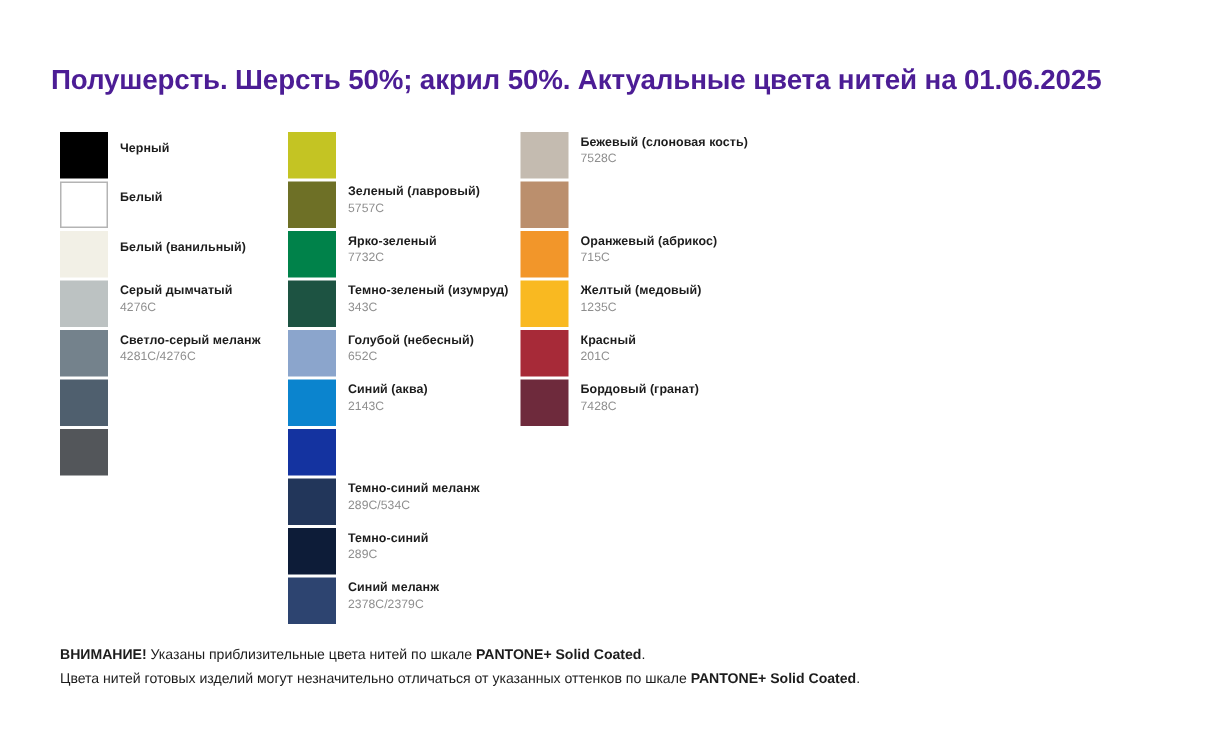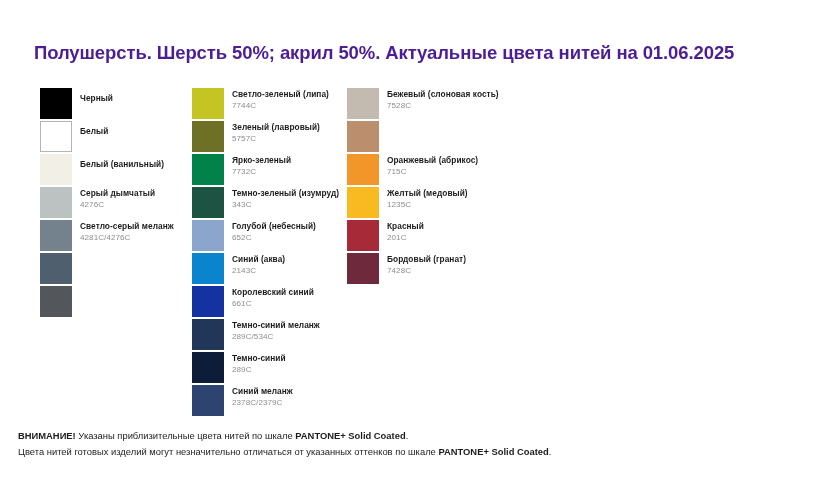--- a/index.html
+++ b/index.html
@@ -89,21 +89,21 @@
     white-space: nowrap;
     letter-spacing: 0.05px;
   }
 
   .name.solo {
     padding-top: 4px;
   }
 
   .footer {
     position: absolute;
-    left: 18px;
+    left: 40px;
     top: 428px;
     width: 760px;
   }
   .footer-line {
     font-size: 9.4px;
     line-height: 15.5px;
     color: #1c1c1c;
     white-space: nowrap;
   }
   .footer-line b {
@@ -154,24 +154,20 @@
         <div class="row">
           <div class="swatch" style="background: rgb(79, 95, 110);"></div>
         </div>
         <div class="row">
           <div class="swatch" style="background: rgb(83, 86, 90);"></div>
         </div>
       </div>
     <div class="col col-1">
         <div class="row">
           <div class="swatch" style="background: rgb(196, 196, 35);"></div>
-          <div class="labels">
-            <div class="name">Светло-зеленый (липа)</div>
-            <div class="code">7744C</div>
-          </div>
         </div>
         <div class="row">
           <div class="swatch" style="background: rgb(110, 112, 38);"></div>
           <div class="labels">
             <div class="name">Зеленый (лавровый)</div>
             <div class="code">5757C</div>
           </div>
         </div>
         <div class="row">
           <div class="swatch" style="background: rgb(0, 130, 74);"></div>
@@ -196,24 +192,20 @@
         </div>
         <div class="row">
           <div class="swatch" style="background: rgb(11, 132, 206);"></div>
           <div class="labels">
             <div class="name">Синий (аква)</div>
             <div class="code">2143C</div>
           </div>
         </div>
         <div class="row">
           <div class="swatch" style="background: rgb(20, 51, 160);"></div>
-          <div class="labels">
-            <div class="name">Королевский синий</div>
-            <div class="code">661C</div>
-          </div>
         </div>
         <div class="row">
           <div class="swatch" style="background: rgb(34, 54, 90);"></div>
           <div class="labels">
             <div class="name">Темно-синий меланж</div>
             <div class="code">289C/534C</div>
           </div>
         </div>
         <div class="row">
           <div class="swatch" style="background: rgb(13, 28, 56);"></div>

